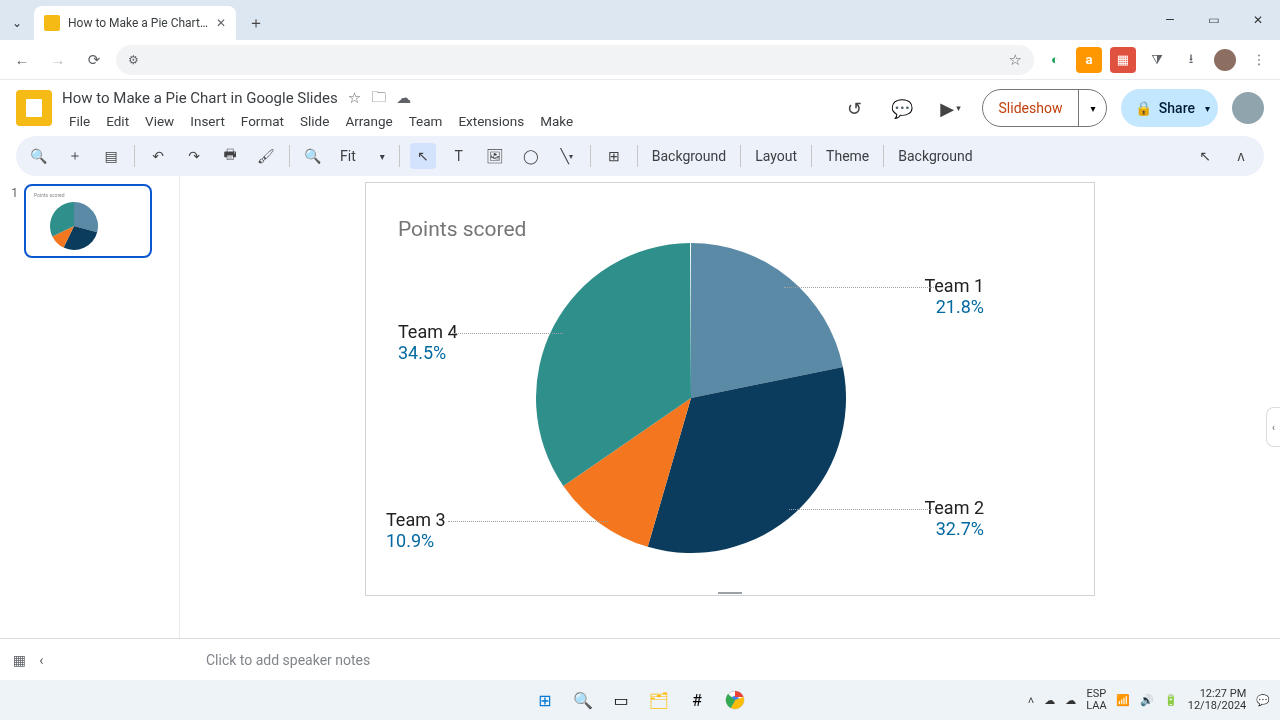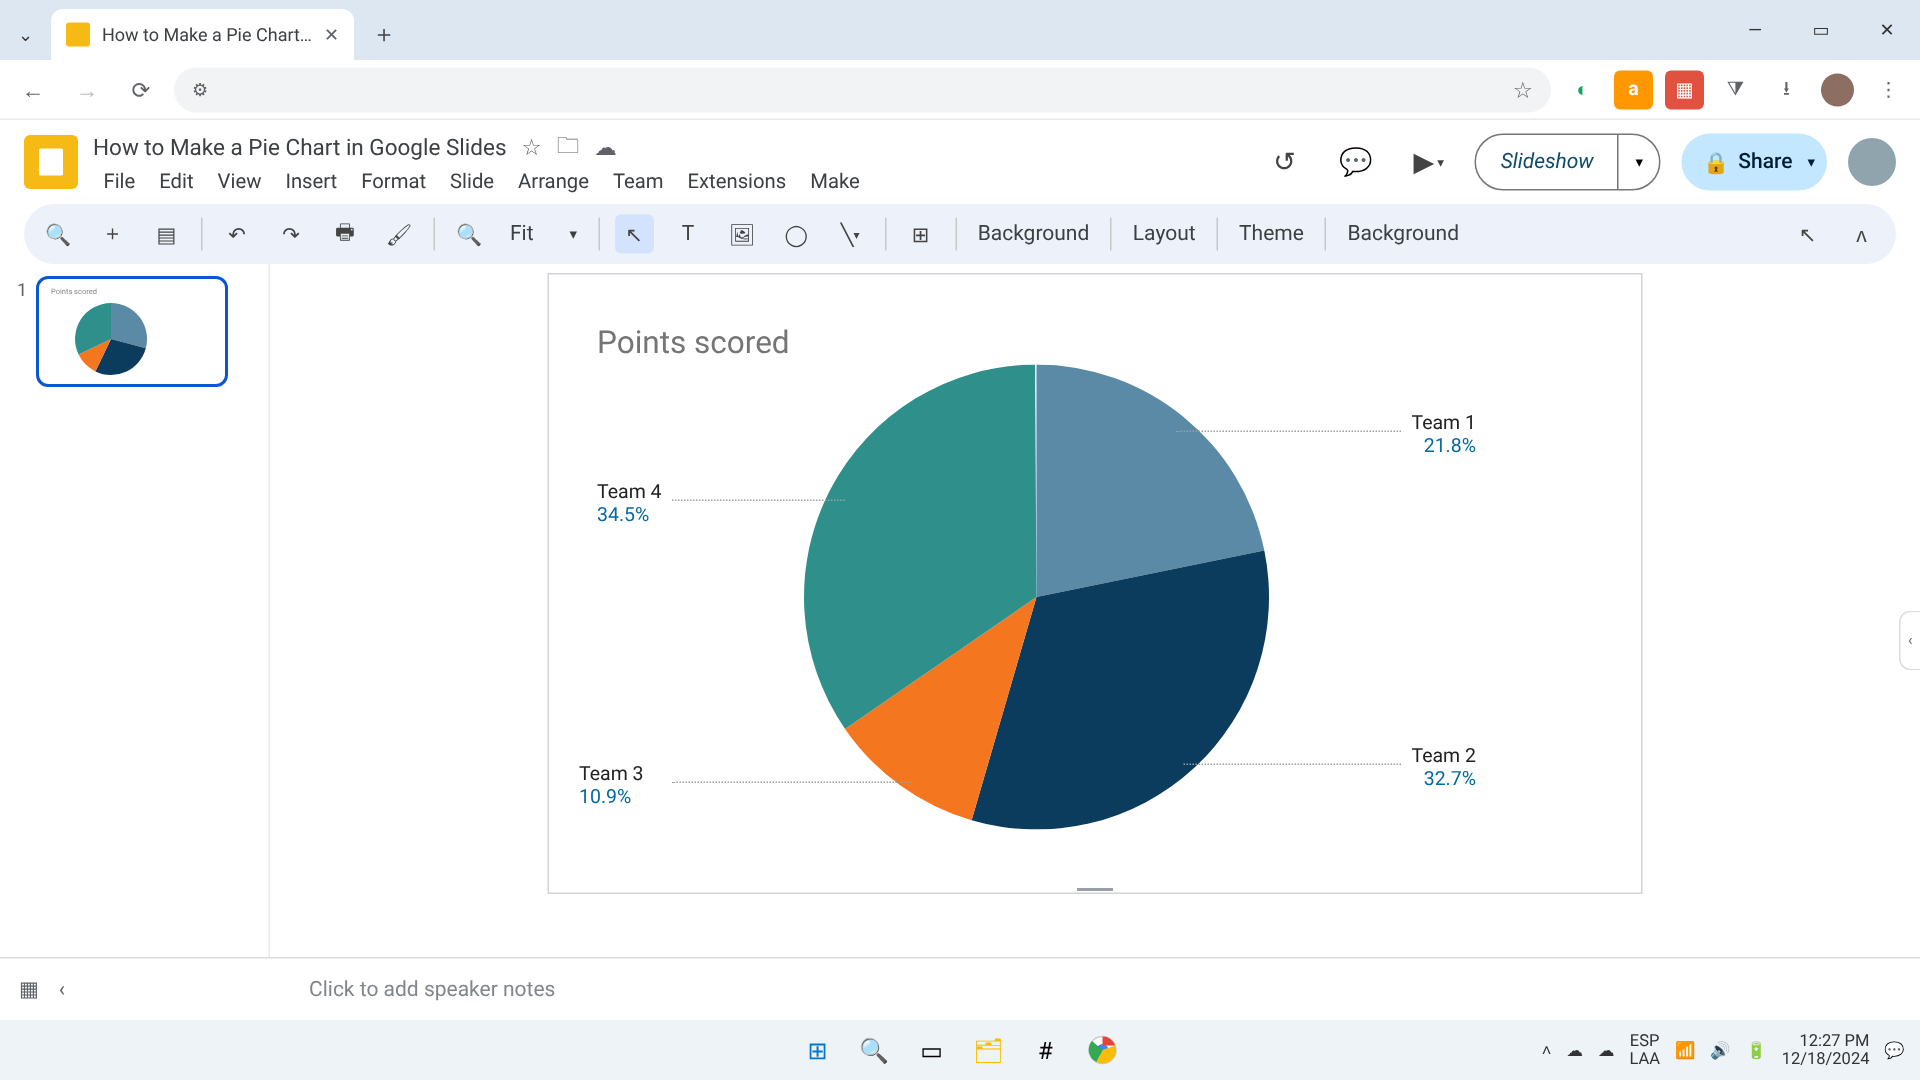--- a/index.html
+++ b/index.html
@@ -31,21 +31,21 @@
   .gs-logo::after{content:"";width:16px;height:18px;background:#fff;border-radius:1px;}
   .gs-titleblock{display:flex;flex-direction:column;gap:0;}
   .gs-title-row{display:flex;align-items:center;gap:10px;}
   .gs-title{font-size:15px;color:#3c4043;}
   .gs-ticon{color:#5f6368;font-size:15px;}
   .gs-menu{display:flex;gap:2px;font-size:13.5px;color:#3c4043;}
   .gs-menu span{padding:2px 7px;border-radius:4px;}
   .gs-right{margin-left:auto;display:flex;align-items:center;gap:14px;}
   .gs-ricon{width:34px;height:34px;display:flex;align-items:center;justify-content:center;color:#444;font-size:18px;border-radius:50%;}
   .gs-slideshow{display:flex;align-items:center;height:38px;border:1px solid #747775;border-radius:19px;overflow:hidden;}
-  .gs-slideshow .lbl{padding:0 16px;font-size:14px;color:#0c4a6e;font-style:italic;}
+  .gs-slideshow .lbl{padding:0 16px;font-size:14px;color:#c2410c;}
   .gs-slideshow .dd{width:28px;height:100%;display:flex;align-items:center;justify-content:center;border-left:1px solid #747775;font-size:10px;}
   .gs-share{display:flex;align-items:center;gap:6px;height:38px;background:#c2e7ff;border-radius:19px;padding:0 8px 0 14px;font-size:14px;color:#001d35;font-weight:500;}
   .gs-share .dd{font-size:10px;margin-left:4px;}
   .gs-avatar{width:32px;height:32px;border-radius:50%;background:#90a4ae;}
 
   
   .gs-toolbar{height:40px;margin:0 16px 0 16px;background:#edf2fa;border-radius:20px;display:flex;align-items:center;padding:0 10px;gap:10px;}
   .tb-ic{width:26px;height:26px;display:flex;align-items:center;justify-content:center;color:#444;font-size:14px;border-radius:4px;}
   .tb-ic.sel{background:#d3e3fd;}
   .tb-sep{width:1px;height:22px;background:#c7c7c7;}
@@ -57,21 +57,21 @@
   .workspace{display:flex;height:calc(720px - 40px - 40px - 56px - 40px - 42px - 40px);background:#fff;}
   .thumb-rail{width:180px;padding:8px 8px;display:flex;gap:6px;border-right:1px solid #e8eaed;}
   .thumb-num{font-size:12px;color:#5f6368;width:10px;text-align:right;padding-top:2px;}
   .thumb{width:128px;height:74px;border:2px solid #0b57d0;border-radius:8px;background:#fff;position:relative;overflow:hidden;}
   .thumb .mini-title{position:absolute;left:8px;top:6px;font-size:5px;color:#888;}
   .thumb svg{position:absolute;left:18px;top:10px;}
   .canvas-wrap{flex:1;display:flex;align-items:flex-start;justify-content:center;padding-top:6px;position:relative;}
   .canvas{width:730px;height:414px;border:1px solid #d0d4d9;background:#fff;position:relative;}
   .chart-title{position:absolute;left:32px;top:34px;font-size:21px;color:#757575;}
   .pie-holder{position:absolute;left:170px;top:60px;}
-  .leader{position:absolute;font-size:13px;}
+  .leader{position:absolute;font-size:18px;}
   .leader .lname{color:#222;}
   .leader .lpct{color:#0369a1;}
   .leader.right{text-align:right;}
   .leader-line{position:absolute;height:1px;border-top:1px dotted #9e9e9e;}
   .canvas-handle{position:absolute;left:50%;bottom:-1px;width:24px;height:4px;border-top:2px solid #9aa0a6;transform:translateX(-50%);}
 
   
   .notes{height:42px;border-top:1px solid #dadce0;display:flex;align-items:center;margin:0 0 0 0;}
   .notes-left{width:56px;display:flex;align-items:center;justify-content:space-around;padding:0 6px;}
   .notes-ic{color:#5f6368;font-size:14px;}

